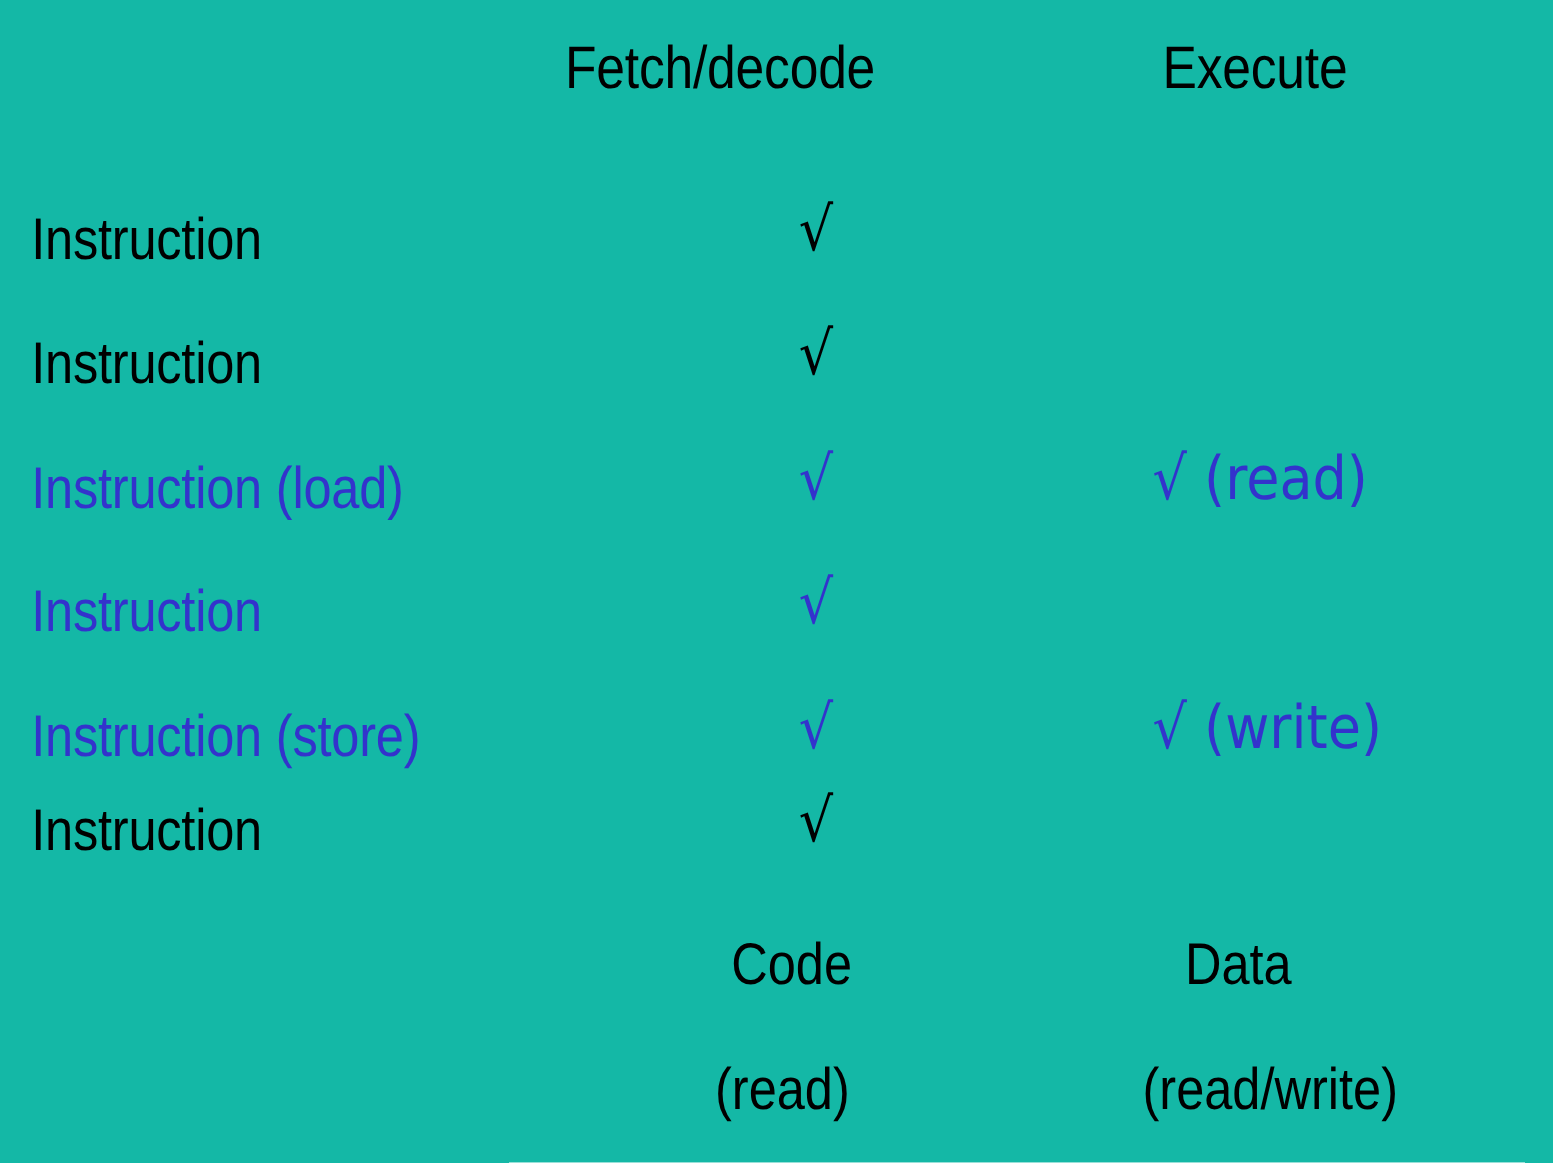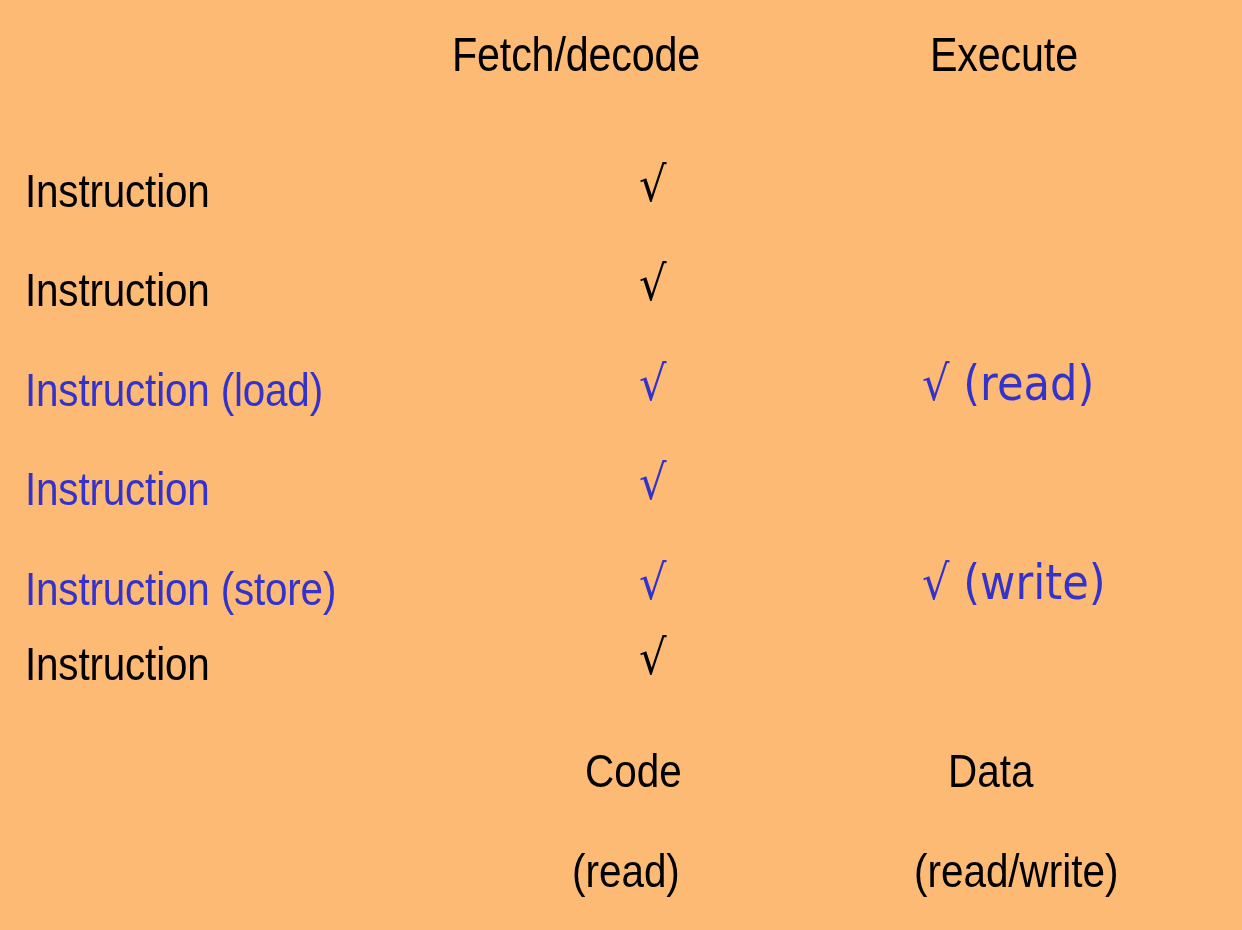--- a/index.html
+++ b/index.html
@@ -13,21 +13,21 @@
     height: 930px;
     overflow: hidden;
     font-family: "Liberation Sans", "DejaVu Sans", sans-serif;
     -webkit-font-smoothing: antialiased;
   }
 
   #slide {
     position: relative;
     width: 1242px;
     height: 930px;
-    background: #fdba74;
+    background: #14b8a6;
   }
 
   
   .cell {
     position: absolute;
     white-space: nowrap;
     font-size: 47px;
     line-height: 1;
     font-stretch: condensed;
     transform: scaleX(0.86);

